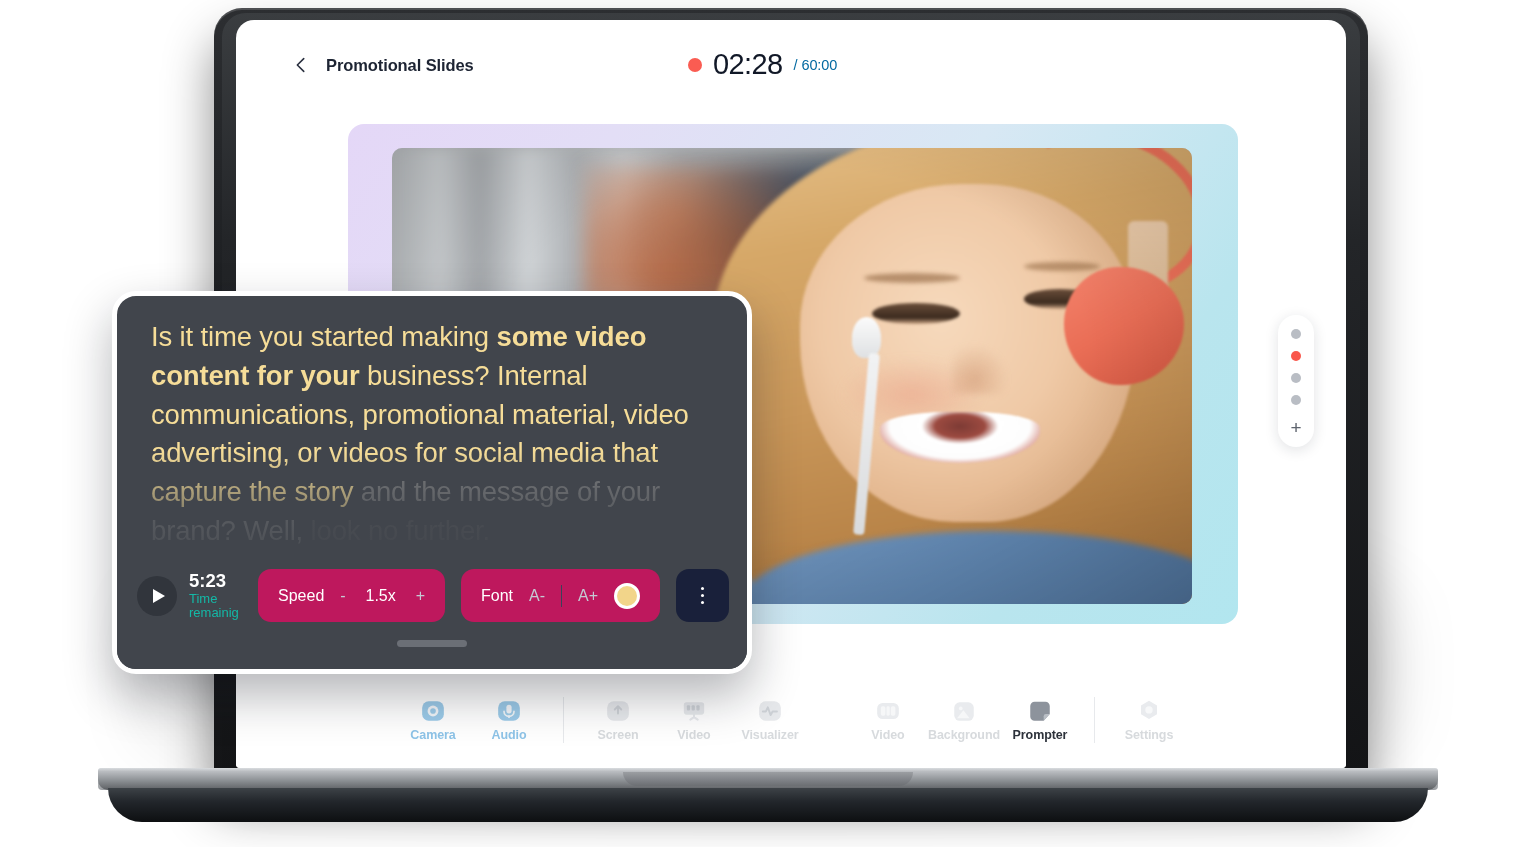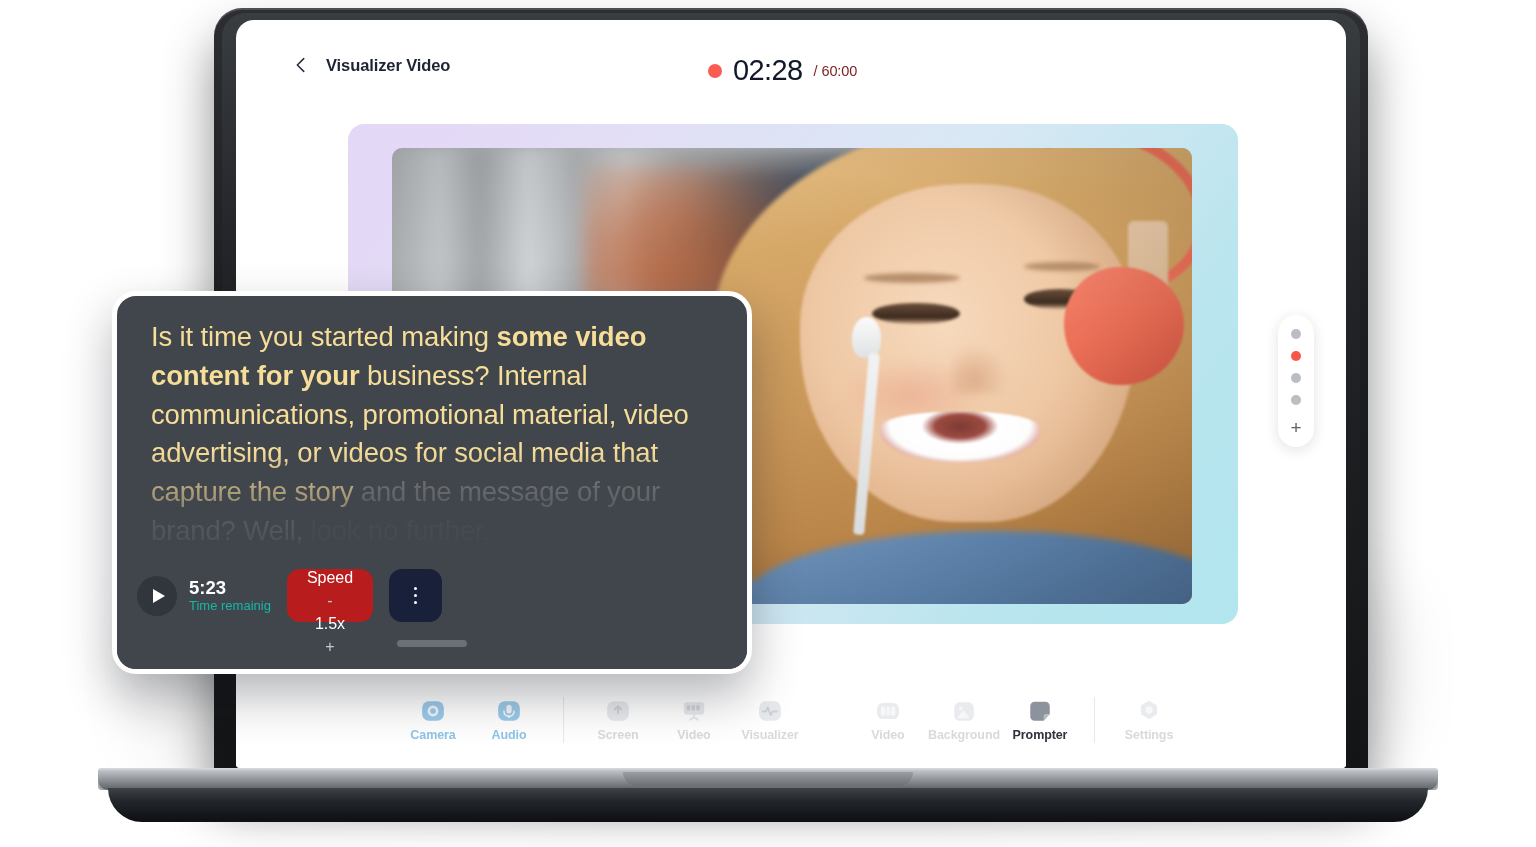--- a/index.html
+++ b/index.html
@@ -62,26 +62,26 @@
   
   .app-header{
     position:absolute; left:0; top:0; width:1110px; height:90px;
     display:flex; align-items:center;
   }
   .hdr-left{ display:flex; align-items:center; gap:14px; margin-left:54px; }
   .back-icon{ width:22px; height:22px; display:block; cursor:pointer; }
   .proj-title{ font-size:16.5px; font-weight:600; color:#1d2433; letter-spacing:-0.1px; }
 
   .hdr-center{
-    position:absolute; left:472px; top:30px;
-    display:flex; align-items:center; gap:11px;margin-top:6px;
+    position:absolute; left:452px; top:30px;
+    display:flex; align-items:center; gap:11px;
   }
   .rec-dot{ width:14px; height:14px; border-radius:50%; background:#fa5c52; }
   .rec-time{ font-size:29px; font-weight:400; color:#111827; letter-spacing:-0.6px; line-height:1; }
-  .rec-total{ font-size:14.5px; color:#7f1d1d; letter-spacing:-0.1px; }
+  .rec-total{ font-size:14.5px; color:#0369a1; letter-spacing:-0.1px; }
 
   .hdr-right{
     position:absolute; right:42px; top:22px;
     display:flex; align-items:center; gap:14px;
   }
   .retake-btn{
     display:flex; align-items:center; gap:9px;
     padding:10px 12px; background:transparent; border:none; cursor:pointer;
     font-size:15.5px; font-weight:600; color:#1d2433;
   }
@@ -295,22 +295,22 @@
   .play-tri{
     width:0; height:0; border-left:12px solid #ffffff;
     border-top:7.5px solid transparent; border-bottom:7.5px solid transparent;
     margin-left:3px;
   }
   .time-wrap{ display:flex; flex-direction:column; gap:1px; margin-left:-4px; }
   .time-val{ font-size:18.5px; font-weight:700; color:#ffffff; line-height:1.1; }
   .time-lab{ font-size:13px; color:#14b8a6; line-height:1.1; }
 
   .ctl-group{
-    background:#b91c1c; border-radius:13px; height:53px;
-    display:flex; align-items:center; padding:0 20px; gap:5px;flex-direction:column;
+    background:#be185d; border-radius:13px; height:53px;
+    display:flex; align-items:center; padding:0 20px; gap:16px;
   }
   .ctl-title{ font-size:16px; color:#ffffff; font-weight:400; }
   .ctl-btn{ font-size:16px; color:#c5c9d3; cursor:pointer; user-select:none; }
   .ctl-val{ font-size:16px; color:#ffffff; min-width:38px; text-align:center; }
   .ctl-div{ width:1px; height:22px; background:#3a4259; }
   .swatch{
     width:26px; height:26px; border-radius:50%; background:#f2d58a;
     border:3px solid #ffffff; cursor:pointer;
   }
   .kebab{
@@ -334,21 +334,21 @@
   <div class="laptop-lid-inner"></div>
 
   <div class="screen">
 
     <div class="app-header">
 
       <div class="hdr-left">
         <svg class="back-icon" viewBox="0 0 24 24" fill="none">
           <path d="M15 5 L8 12 L15 19" stroke="#2b3140" stroke-width="1.7" stroke-linecap="round" stroke-linejoin="round"></path>
         </svg>
-        <span class="proj-title">Visualizer Video</span>
+        <span class="proj-title">Promotional Slides</span>
       </div>
 
       <div class="hdr-center">
         <span class="rec-dot"></span>
         <span class="rec-time">02:28</span>
         <span class="rec-total">/ 60:00</span>
       </div>
 
     </div>
 
@@ -495,20 +495,27 @@
           <span class="time-lab">Time remainig</span>
         </div>
 
         <div class="ctl-group">
           <span class="ctl-title">Speed</span>
           <span class="ctl-btn">-</span>
           <span class="ctl-val">1.5x</span>
           <span class="ctl-btn">+</span>
         </div>
 
+        <div class="ctl-group">
+          <span class="ctl-title">Font</span>
+          <span class="ctl-btn">A-</span>
+          <span class="ctl-div"></span>
+          <span class="ctl-btn">A+</span>
+          <span class="swatch"></span>
+        </div>
 
         <div class="kebab">
           <i></i>
           <i></i>
           <i></i>
         </div>
       </div>
 
       <div class="drag-handle"></div>
     </div>

